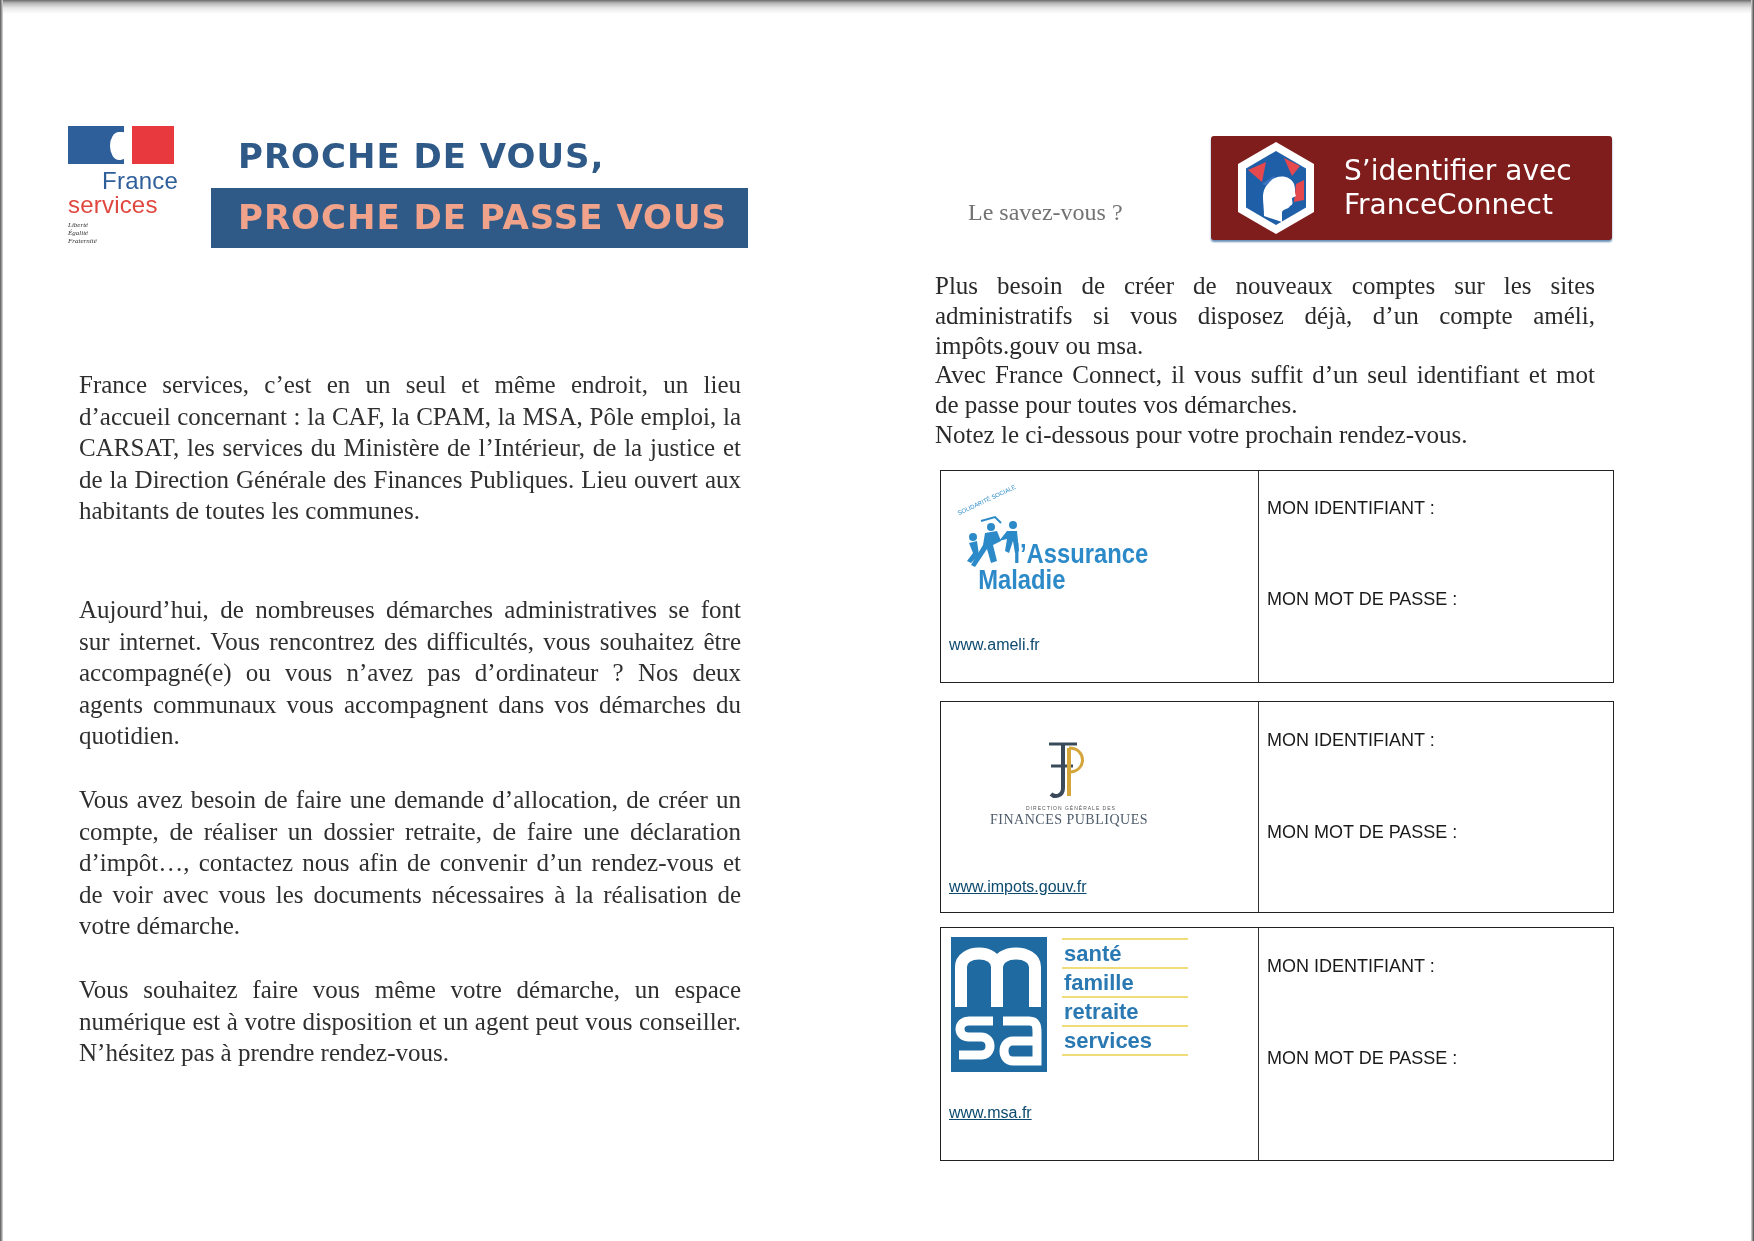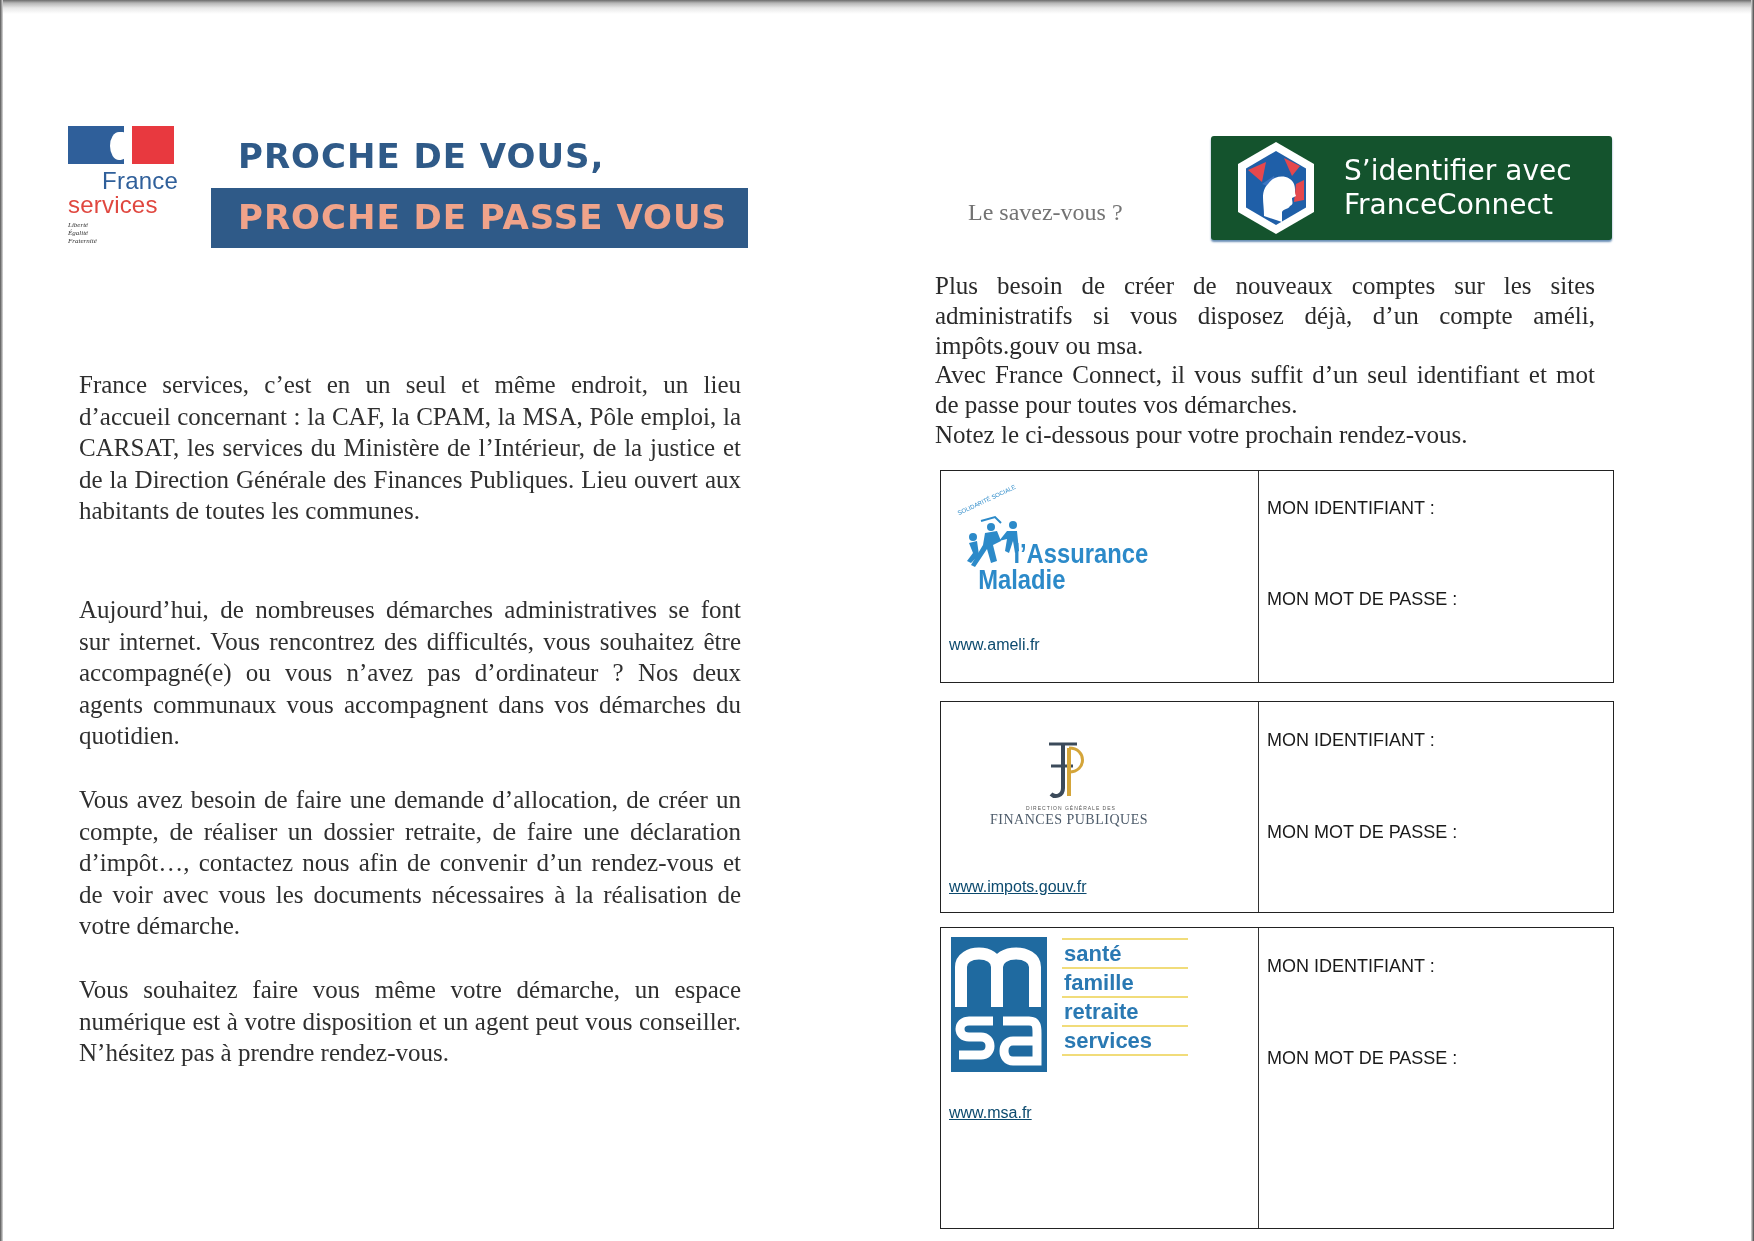--- a/index.html
+++ b/index.html
@@ -70,21 +70,21 @@
     .p3 { top: 784px; }
     .p4 { top: 974px; }
 
     
     .savez {
       position: absolute; left: 968px; top: 174px;
       font-family: Liberation Serif, serif; font-size: 24px; color: #737373; margin-top: 25px;
     }
     .fc-button {
       position: absolute; left: 1211px; top: 136px; width: 401px; height: 104px;
-      background: #14532d; border-radius: 3px;
+      background: #7f1d1d; border-radius: 3px;
       box-shadow: 0 2px 2px #6a8fb6;
       display: flex; align-items: center; cursor: pointer;
     }
     .fc-hex { margin-left: 23px; width: 84px; height: 96px; }
     .fc-label {
       margin-left: 26px; font-family: "DejaVu Sans", sans-serif; font-size: 28px; line-height: 34px;
       color: #ffffff; font-weight: normal;
     }
     .rtext {
       position: absolute; left: 935px; top: 271px; width: 660px;
@@ -94,21 +94,21 @@
     .rtext p { margin: 0; }
     .rtext .just { text-align: justify; }
 
     
     .acct {
       position: absolute; left: 940px; width: 674px;
       border: 1.5px solid #222; display: flex; box-sizing: border-box;
     }
     .acct.a1 { top: 470px; height: 213px; }
     .acct.a2 { top: 701px; height: 212px; }
-    .acct.a3 { top: 927px; height: 302px; }
+    .acct.a3 { top: 927px; height: 234px; }
     .acct .logo-cell {
       width: 318px; border-right: 1.5px solid #333; position: relative; box-sizing: border-box;
     }
     .acct .fields-cell { flex: 1; position: relative; }
     .acct .f-id { position: absolute; left: 8px; }
     .acct .f-pw { position: absolute; left: 8px; }
     .a1 .f-id { top: 27px; } .a1 .f-pw { top: 118px; }
     .a2 .f-id { top: 28px; } .a2 .f-pw { top: 120px; }
     .a3 .f-id { top: 28px; } .a3 .f-pw { top: 120px; }
     .field-input {

